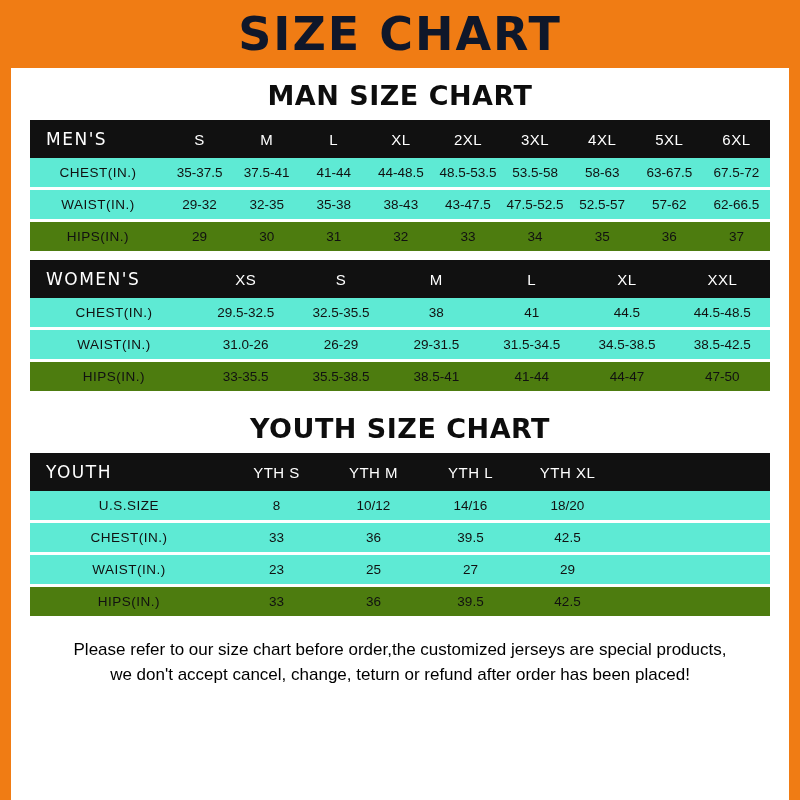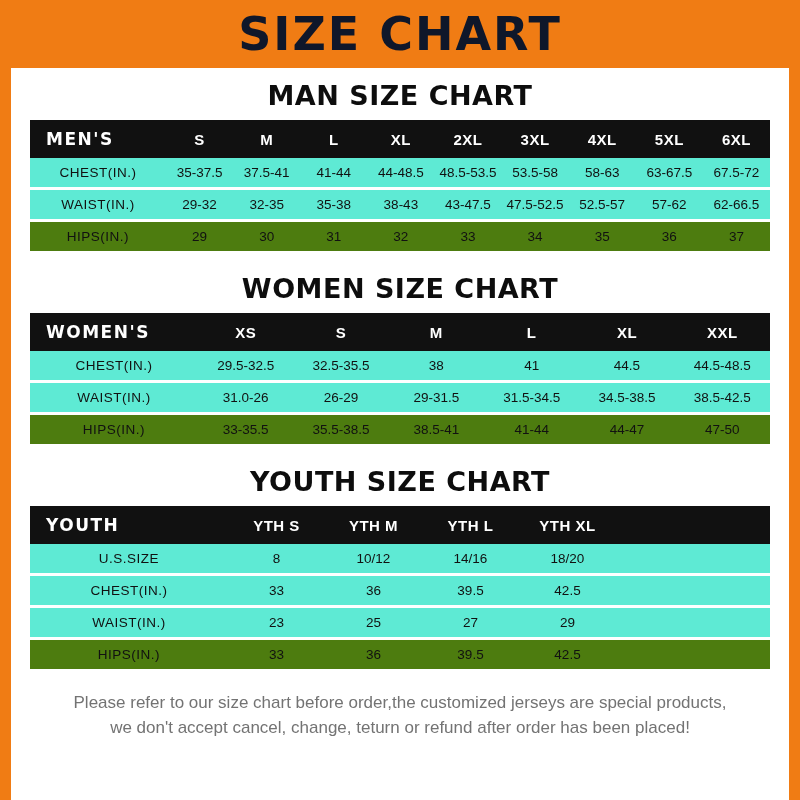--- a/index.html
+++ b/index.html
@@ -54,21 +54,21 @@
     text-align: center;
     vertical-align: middle;
     font-family: "Liberation Sans", sans-serif;
   }
   .hdr-row {
     background: #111111;
     color: #ffffff;
   }
   .hdr-row th {
     font-size: 15px;
-    font-weight: bold;
+    font-weight: normal;
     padding: 9px 2px;
     letter-spacing: 0.5px;
   }
   .hdr-row th.rowlabel {
     text-align: left;
     padding-left: 16px;
     font-size: 17px;
     letter-spacing: 1.5px;
     font-family: "DejaVu Sans", sans-serif;
   }
@@ -88,21 +88,21 @@
     text-align: center;
     letter-spacing: 0.5px;
     font-size: 13.5px;
   }
   .spacer-row td {
     background: #ffffff;
     height: 3px;
     padding: 0;
   }
   .footer-note {
-    color: #737373;
+    color: #000000;
     font-size: 17px;
     line-height: 1.45;
     text-align: center;
     padding: 0 18px;
     font-family: "Liberation Sans", sans-serif;
   }
   .m-top-1 { margin-top: 12px; }
   .m-top-2 { margin-top: 9px; }
   .m-top-3 { margin-top: 22px; }
 </style>
@@ -168,21 +168,20 @@
       <td>32</td>
       <td>33</td>
       <td>34</td>
       <td>35</td>
       <td>36</td>
       <td>37</td>
     </tr>
   </tbody>
     </table>
 
-  <div class="section-title m-top-3">WOMEN SIZE CHART</div>
   <table class="chart m-top-2" style="width: 740px;">
     <tbody>
         <tr class="hdr-row">
       <th class="rowlabel" style="width:150px">WOMEN'S</th>
       <th>XS</th>
       <th>S</th>
       <th>M</th>
       <th>L</th>
       <th>XL</th>
       <th>XXL</th>

